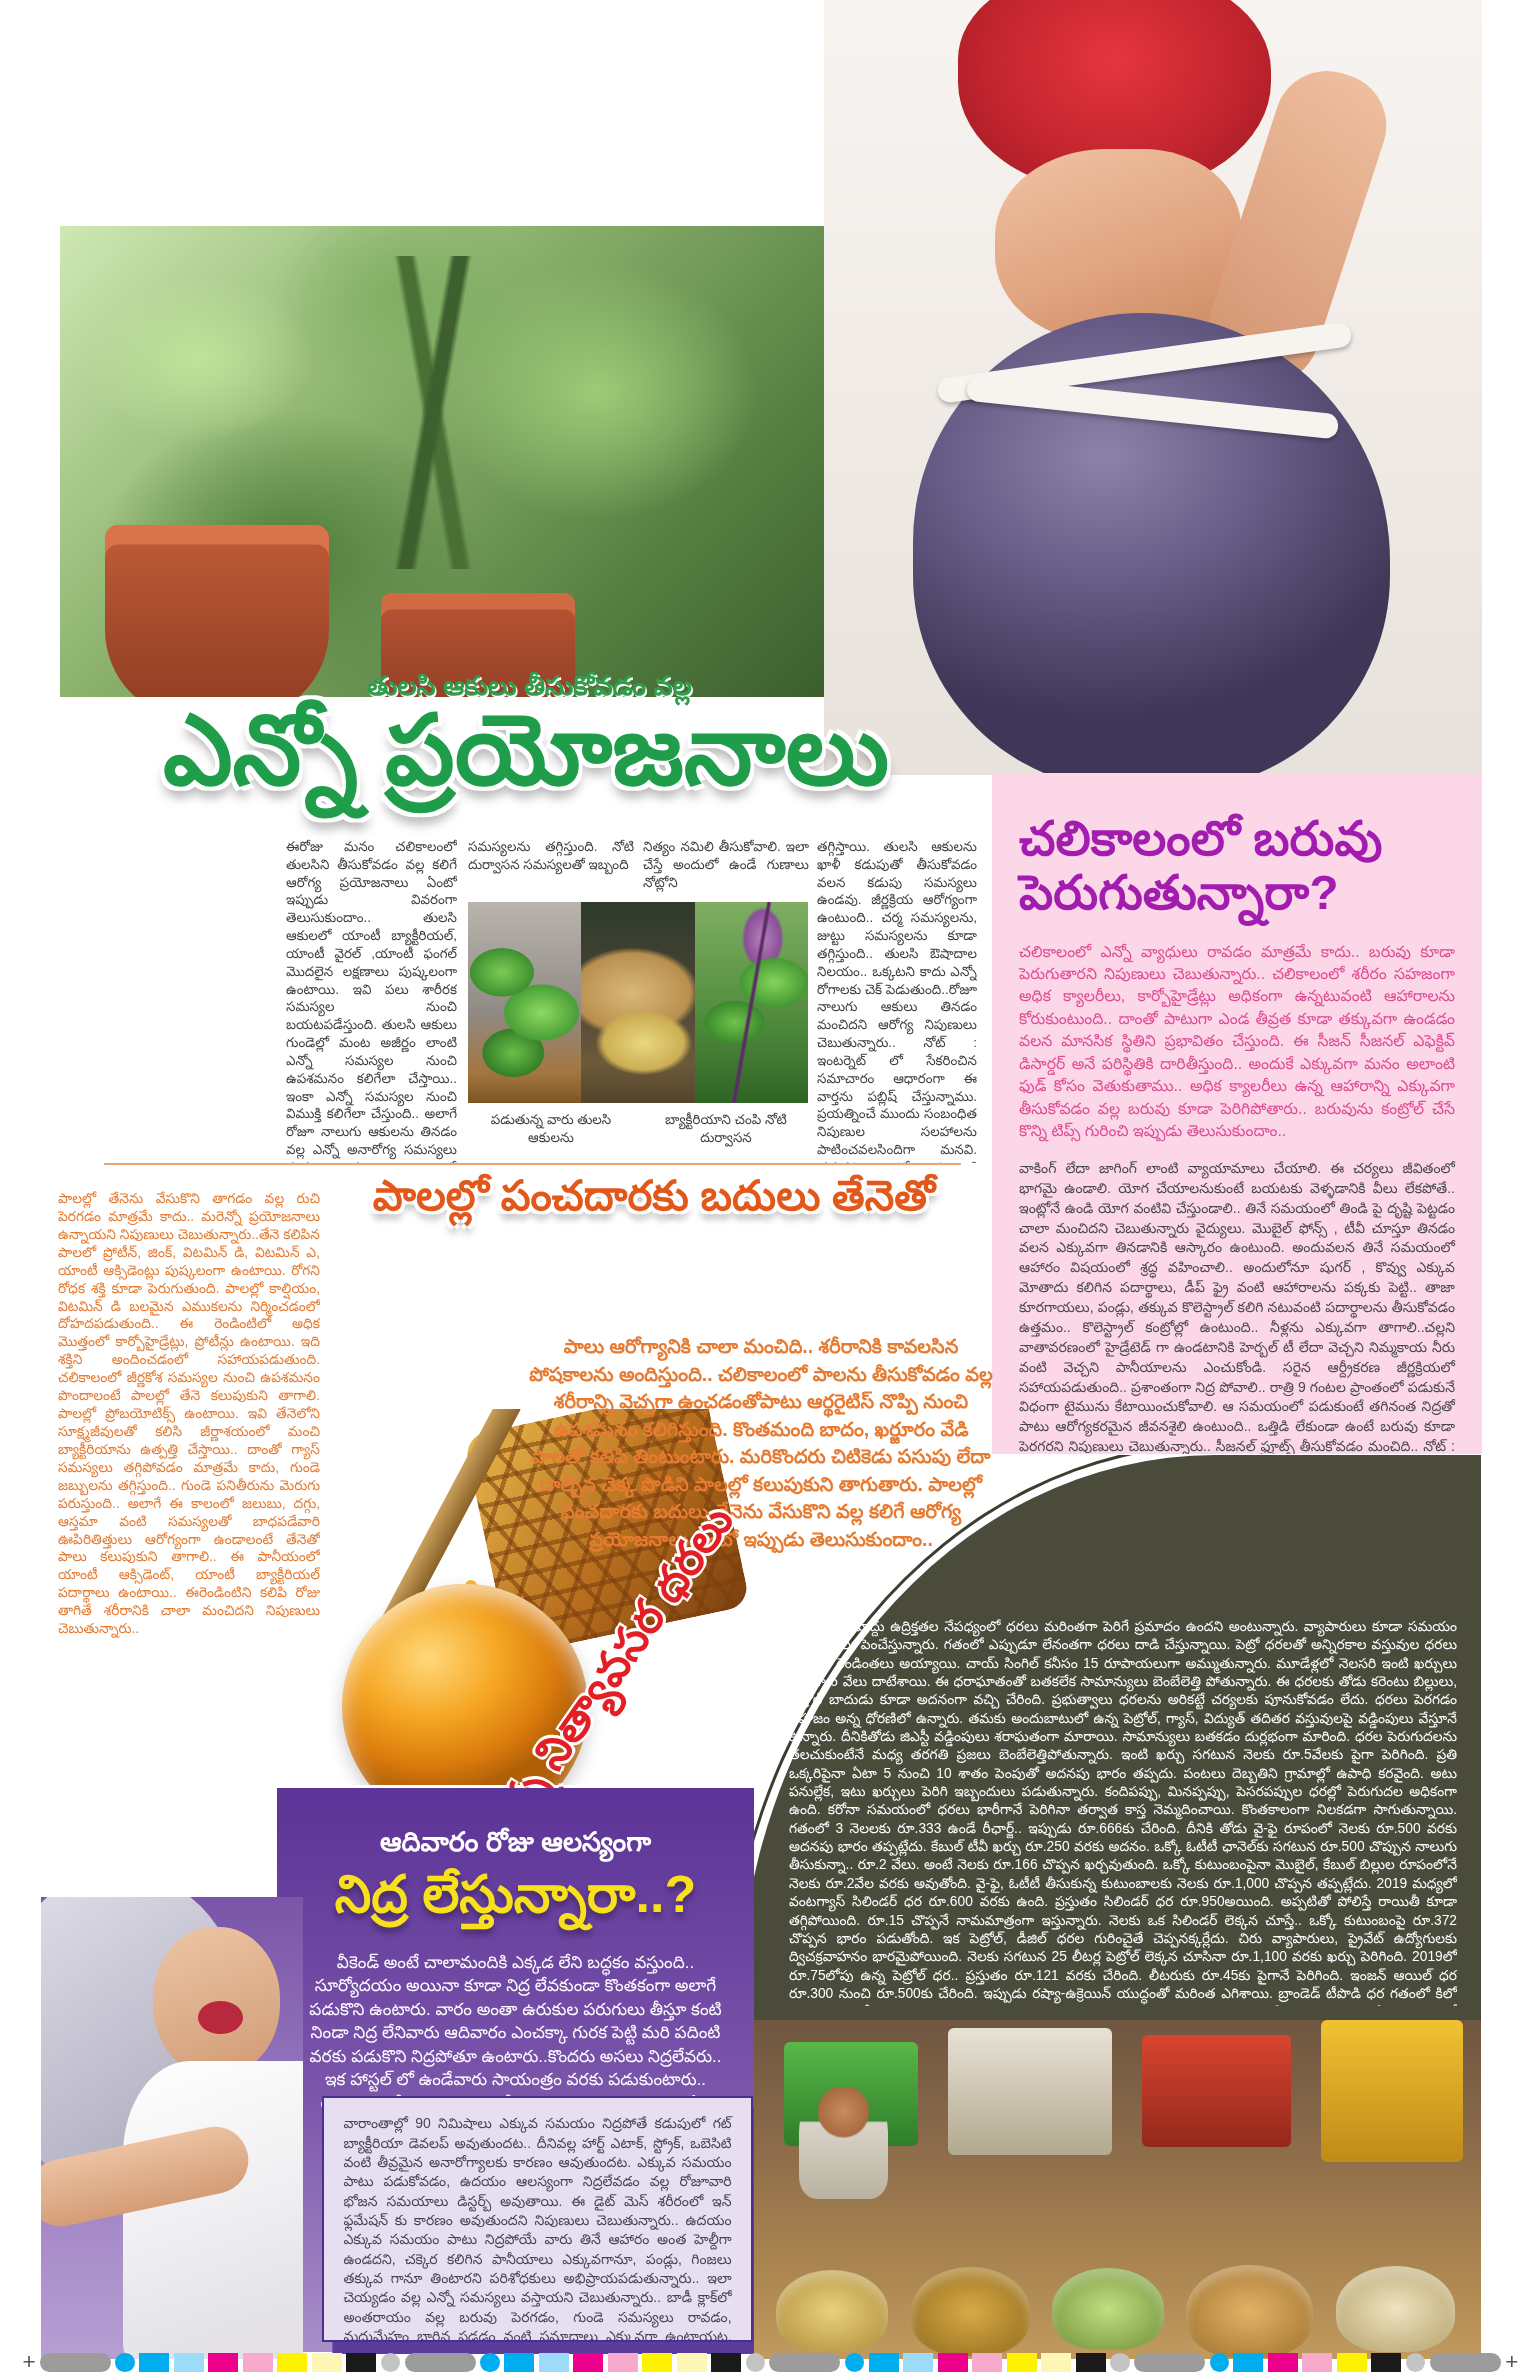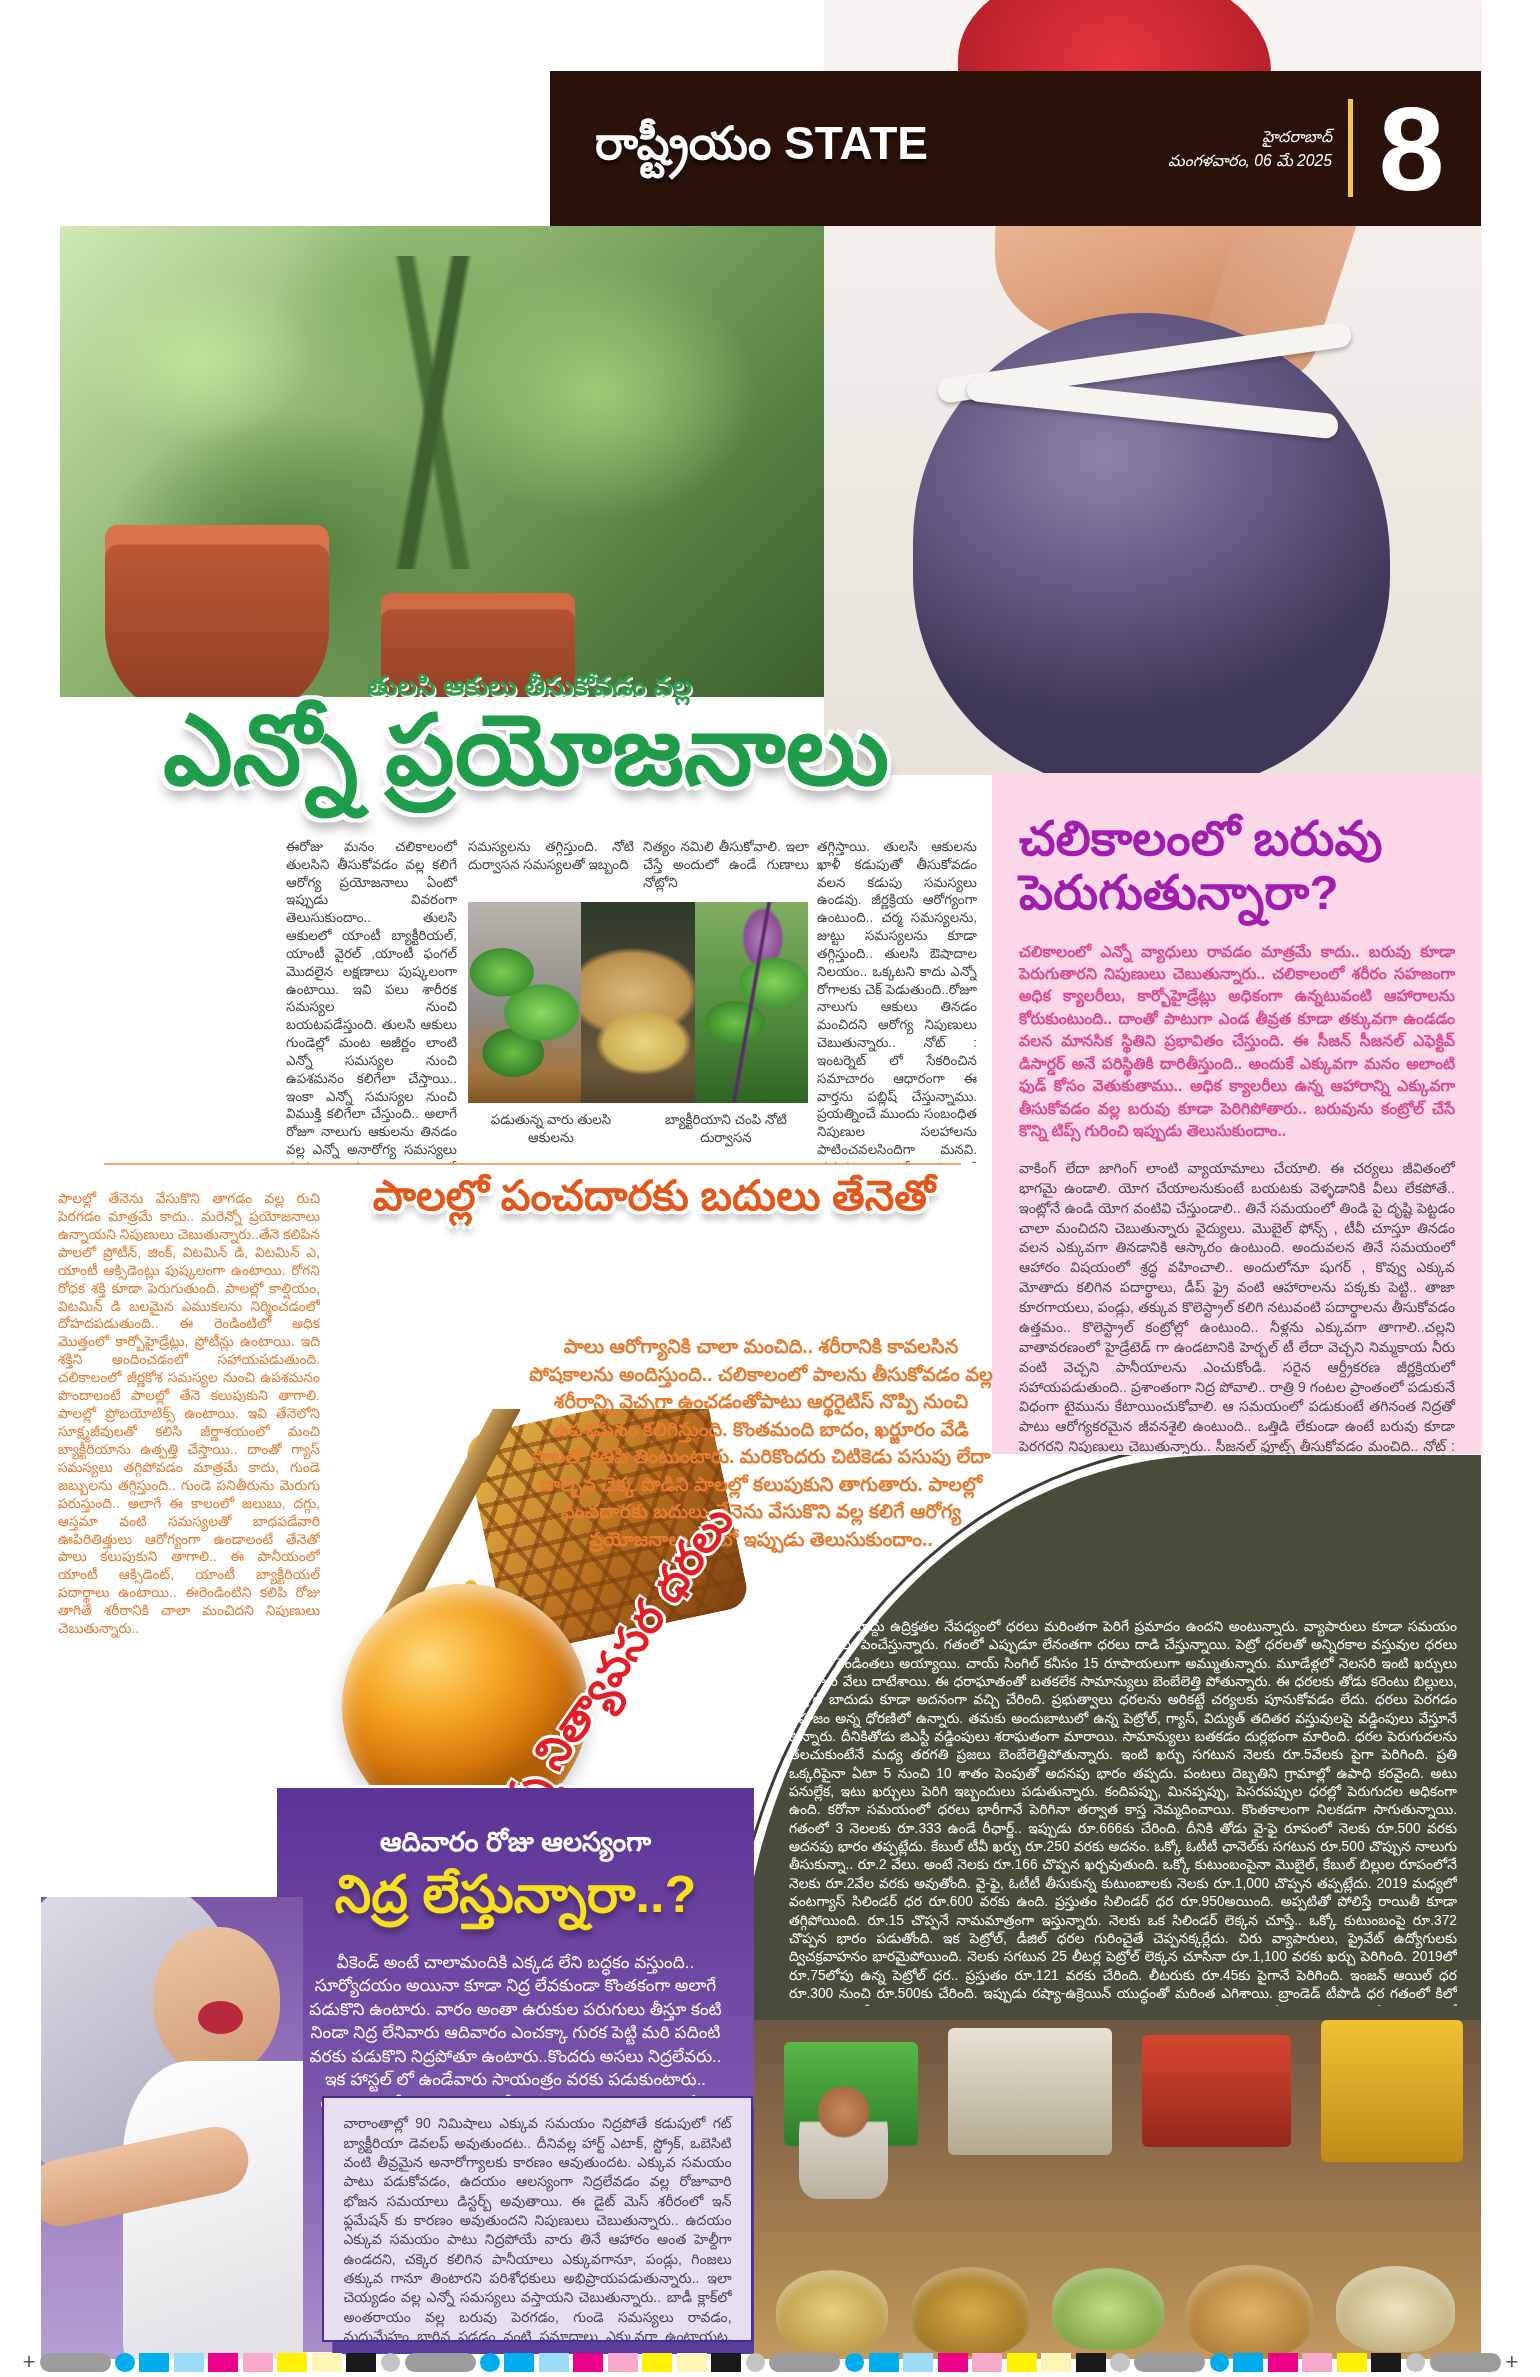--- a/index.html
+++ b/index.html
@@ -86,21 +86,21 @@
       linear-gradient(180deg,#7fae62 0%,#4f8a3c 60%,#2f6425 100%);}
   .caption{font-size:13.4px;color:#3f3f3f;text-align:center;}
   .capB{left:468px;top:1112px;width:166px;}
   .capC{left:643px;top:1112px;width:166px;}
   .sep-orange{left:104px;top:1163px;width:857px;height:2.2px;background:#f2a571;}
 
   
   .pink-box{left:992px;top:773px;width:490px;height:681px;background:#fbd7e7;box-sizing:border-box;
       padding:39px 27px 0 27px;overflow:hidden;}
   .pink-headline{font-size:48px;line-height:1.12;font-weight:800;color:#a21caf;}
-  .pink-p1{margin-top:21px;font-size:15.7px;line-height:1.43;font-weight:700;color:#e04a93;text-align:justify;}
+  .pink-p1{margin-top:21px;font-size:15.7px;line-height:1.43;font-weight:400;color:#e04a93;text-align:justify;}
   .pink-p2{margin-top:16.4px;font-size:14px;line-height:1.42;color:#4a4a4a;text-align:justify;}
 
   
   .honey-headline{left:313px;top:1172px;width:682px;text-align:center;color:#e2581b;font-weight:800;
       text-shadow:-3px -3px 0 #fff,3px -3px 0 #fff,-3px 3px 0 #fff,3px 3px 0 #fff,0 7.5px 7.5px rgba(0,0,0,.3);}
   .hh1{font-size:42px;line-height:1.15;}
   .hh2{font-size:61px;line-height:1.2;}
   .honey-intro{left:526px;top:1333px;width:470px;font-size:19.4px;line-height:1.42;color:#e77b31;
       text-align:center;font-weight:600;}
   .honey-col{left:58px;top:1190px;width:262px;height:596px;font-size:13.8px;line-height:1.3;
@@ -193,29 +193,20 @@
   </div>
   <div class="abs photo-woman">
     <div class="woman-top"></div>
     <div class="woman-skin"></div>
     <div class="woman-arm"></div>
     <div class="woman-hip"></div>
     <div class="tape"></div>
     <div class="tape t2"></div>
   </div>
 
-  <div class="abs mast-brown">
-    <div class="section-title">రాష్ట్రీయం STATE</div>
-    <div class="date-block">
-      <span>హైదరాబాద్</span>
-      <span>మంగళవారం, 06 మే 2025</span>
-    </div>
-    <div class="mast-rule"></div>
-    <div class="page-number">8</div>
-  </div>
 
   <div class="abs headline-green">ఎన్నో ప్రయోజనాలు</div>
   <div class="abs kicker-green">తులసి ఆకులు తీసుకోవడం వల్ల</div>
 
   <div class="abs bodycol colA">ఈరోజు మనం చలికాలంలో తులసిని తీసుకోవడం వల్ల కలిగే ఆరోగ్య ప్రయోజనాలు ఏంటో ఇప్పుడు వివరంగా తెలుసుకుందాం.. తులసి ఆకులలో యాంటీ బ్యాక్టీరియల్, యాంటీ వైరల్ ,యాంటీ ఫంగల్ మొదలైన లక్షణాలు పుష్కలంగా ఉంటాయి. ఇవి పలు శారీరక సమస్యల నుంచి బయటపడేస్తుంది. తులసి ఆకులు గుండెల్లో మంట అజీర్ణం లాంటి ఎన్నో సమస్యల నుంచి ఉపశమనం కలిగేలా చేస్తాయి.. ఇంకా ఎన్నో సమస్యల నుంచి విముక్తి కలిగేలా చేస్తుంది.. అలాగే రోజూ నాలుగు ఆకులను తినడం వల్ల ఎన్నో అనారోగ్య సమస్యలు నయం అవుతాయి.. అలాగే రక్తపోటును కంట్రోల్ చేస్తాయి. గుండెపోటు లాంటి</div>
   <div class="abs bodycol colB-top">సమస్యలను తగ్గిస్తుంది. నోటి దుర్వాసన సమస్యలతో ఇబ్బంది</div>
   <div class="abs bodycol colC-top">నిత్యం నమిలి తీసుకోవాలి. ఇలా చేస్తే అందులో ఉండే గుణాలు నోట్లోని</div>
   <div class="abs bodycol colD">తగ్గిస్తాయి. తులసి ఆకులను ఖాళీ కడుపుతో తీసుకోవడం వలన కడుపు సమస్యలు ఉండవు. జీర్ణక్రియ ఆరోగ్యంగా ఉంటుంది.. చర్మ సమస్యలను, జుట్టు సమస్యలను కూడా తగ్గిస్తుంది.. తులసి ఔషాదాల నిలయం.. ఒక్కటని కాదు ఎన్నో రోగాలకు చెక్ పెడుతుంది..రోజూ నాలుగు ఆకులు తినడం మంచిదని ఆరోగ్య నిపుణులు చెబుతున్నారు.. నోట్ : ఇంటర్నెట్ లో సేకరించిన సమాచారం ఆధారంగా ఈ వార్తను పబ్లిష్ చేస్తున్నాము. ప్రయత్నించే ముందు సంబంధిత నిపుణుల సలహాలను పాటించవలసిందిగా మనవి. తదుపరి జరిగే ఎలాంటి పరిణామాలకు ఎన్టీవీతెలుగు.కామ్ బాధ్యత వహించదు.</div>
   <div class="abs strip">
     <div class="ph-mint"></div>

